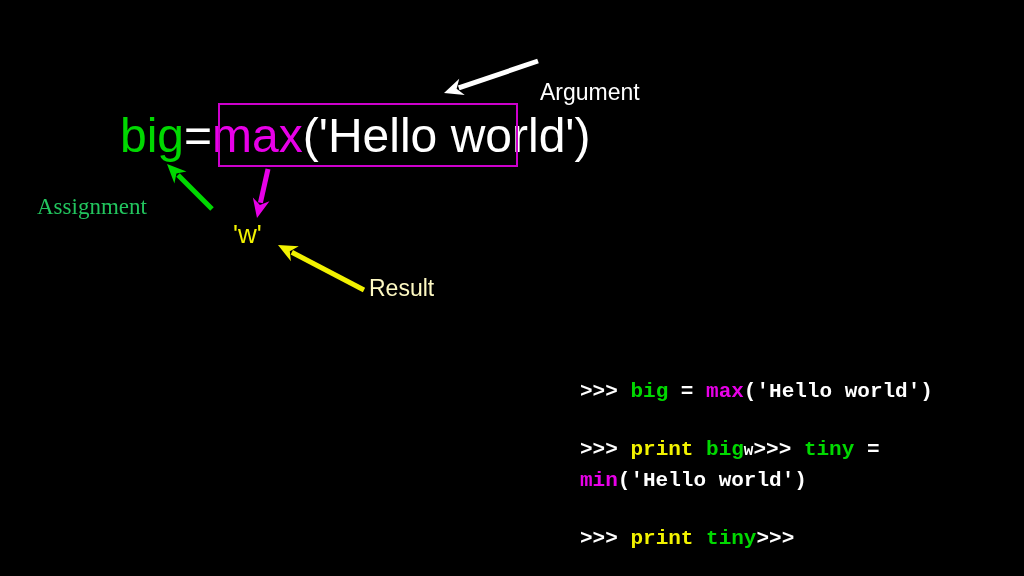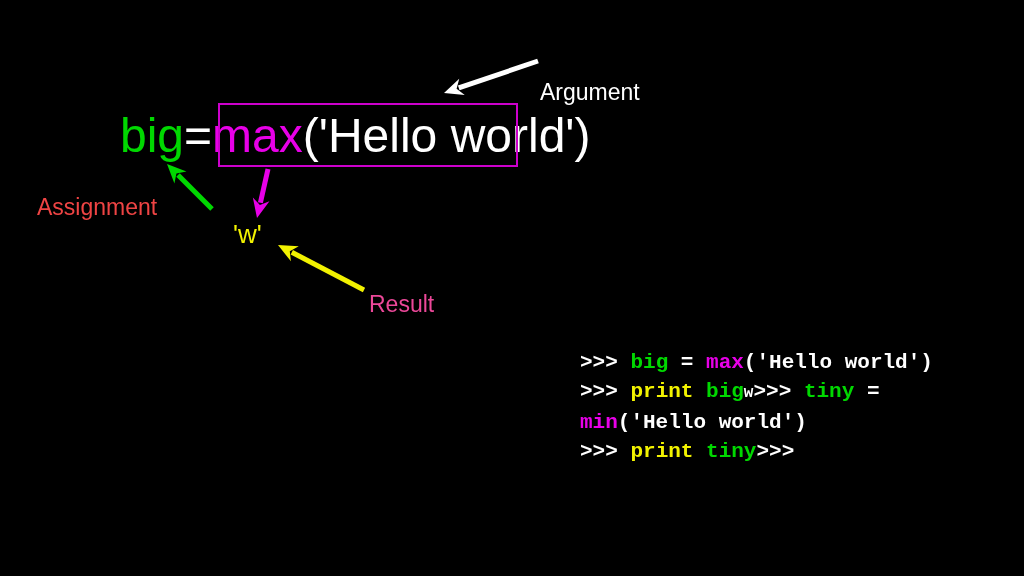--- a/index.html
+++ b/index.html
@@ -44,22 +44,22 @@
     pointer-events: none;
   }
 
   
   .label {
     font-size: 23px;
     white-space: nowrap;
     font-family: "Liberation Sans", sans-serif;
   }
   #label-argument { left: 540px; top: 43px; color: #FFFFFF; margin-top: 36px; }
-  #label-assignment { left: 37px; top: 194px; color: #ef4444; }
-  #label-result { left: 369px; top: 291px; color: #ec4899; }
+  #label-assignment { left: 37px; top: 194px; color: #22c55e; font-family: Liberation Serif, serif; }
+  #label-result { left: 369px; top: 275px; color: #fef9c3; }
 
   
   #result-value {
     left: 233px;
     top: 219px;
     font-size: 26px;
     color: #F2F200;
     white-space: nowrap;
     font-family: "Liberation Sans", sans-serif;
   }
@@ -77,21 +77,21 @@
     top: 348px;
     width: 420px;
     font-family: "Liberation Mono", "DejaVu Sans Mono", monospace;
     font-size: 21px;
     font-weight: bold;
     line-height: 29px;
     letter-spacing: 0px;
     white-space: pre-wrap;
     word-break: break-word;
   }
-  #console .ln { display: block; }
+  #console .ln { display: block; margin-top: 29px; }
   #console .sm { font-size: 16px; }
 </style>
 </head>
 <body>
 
 <div id="stage">
 
   <div class="abs" id="expression">
     <span class="tok c-green">big</span><span class="tok c-white"> = </span><span class="tok c-magenta">max</span><span class="tok c-white">(</span><span class="tok c-white">'Hello world'</span><span class="tok c-white">)</span>
   </div>

